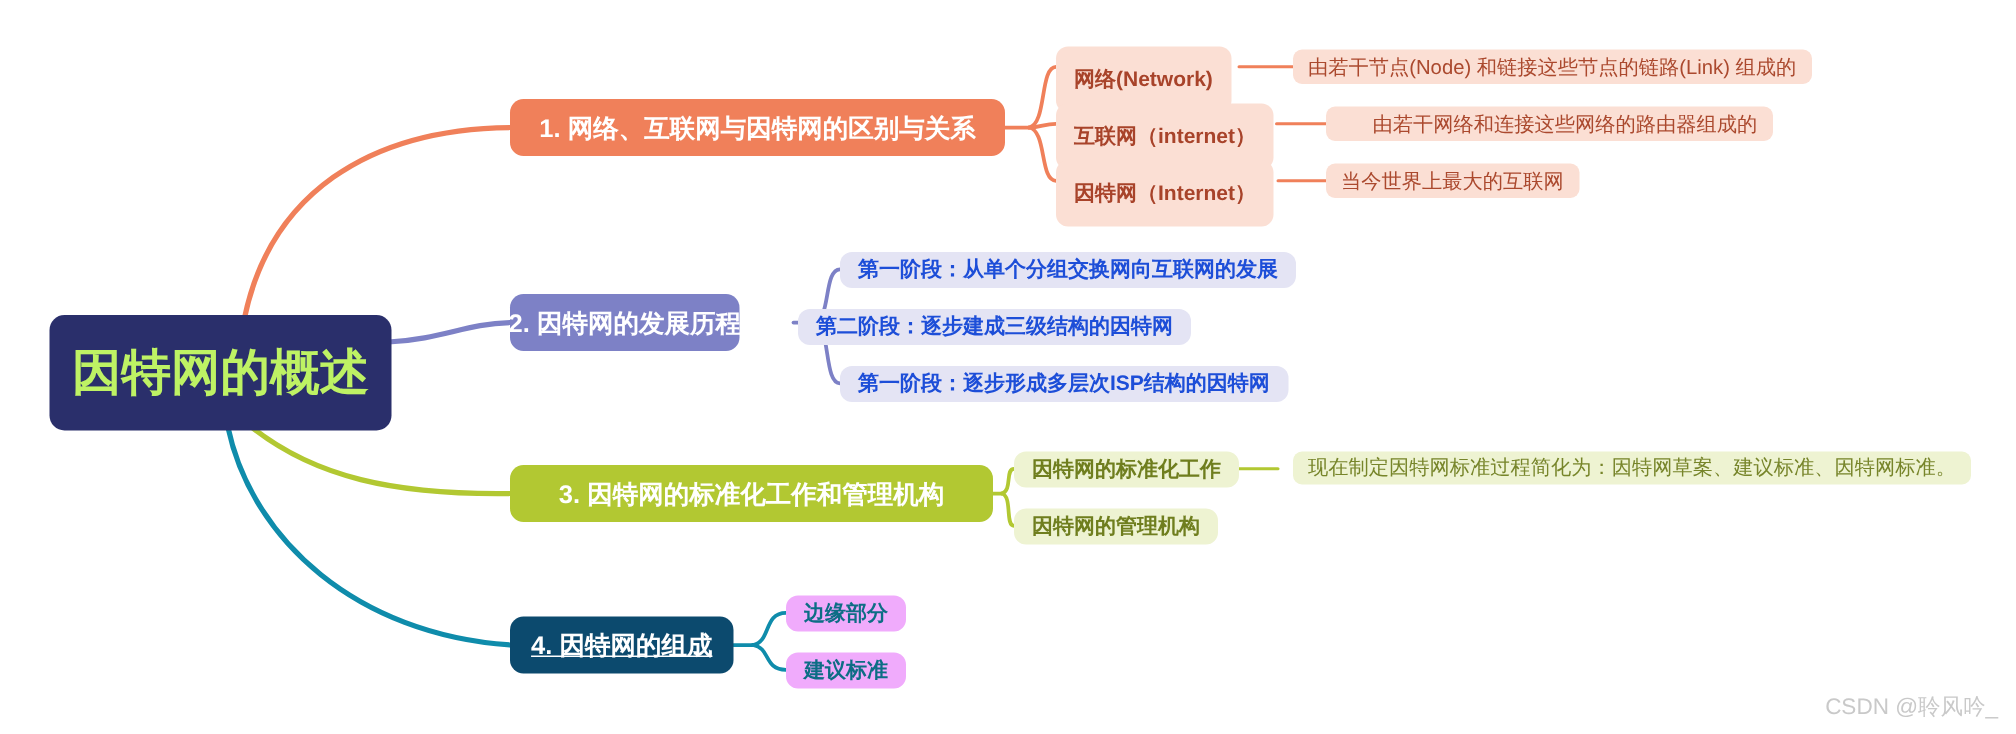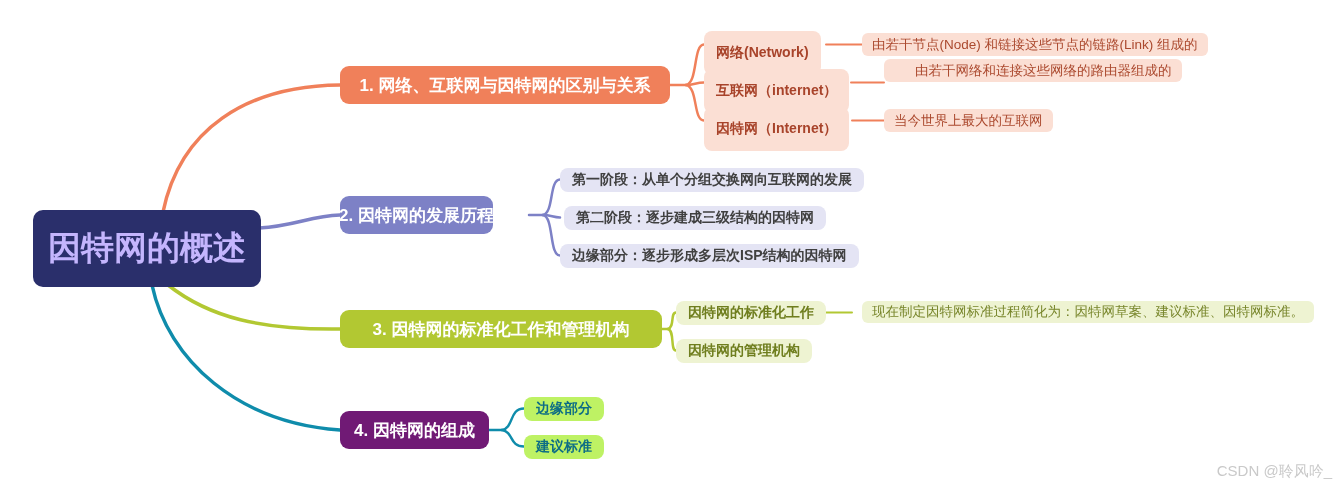--- a/index.html
+++ b/index.html
@@ -27,74 +27,74 @@
     align-items: center;
     justify-content: center;
     white-space: nowrap;
   }
 
   
   .root {
     left: 33px; top: 210px;
     width: 228px; height: 77px;
     background: #2a2f6b;
-    color: #c4b5fd;
+    color: #bef264;
     font-size: 33px;
     font-weight: 600;
     border-radius: 10px;
   }
 
   
   .branch {
     height: 38px;
     color: #ffffff;
     font-size: 17px;
     font-weight: bold;
     border-radius: 9px;
   }
   .branch-1 { left: 340px; top: 66px;  width: 330px; background: #f0805a; }
   .branch-2 { left: 340px; top: 196px; width: 153px; background: #7d81c6; }
   .branch-3 { left: 340px; top: 310px; width: 322px; background: #b2c832; }
-  .branch-4 { left: 340px; top: 411px; width: 149px; background: #701a75; }
+  .branch-4 { left: 340px; top: 411px; width: 149px; background: #0c4a6e; text-decoration: underline; }
 
   
   .sub {
     font-size: 14px;
     font-weight: bold;
     border-radius: 8px;
     padding: 0 12px;
   }
   .sub-o { background: #fbdfd4; color: #a8432a; height: 44px; }
-  .sub-p { background: #e4e4f4; color: #404040; height: 24px; }
+  .sub-p { background: #e4e4f4; color: #1d4ed8; height: 24px; }
   .sub-g { background: #eef3d2; color: #6f7e1e; height: 24px; }
-  .sub-t { background: #bef264; color: #0d6d85; height: 24px; }
+  .sub-t { background: #f0abfc; color: #0d6d85; height: 24px; }
 
   .sub-1-1 { left: 704px; top: 31px; }
   .sub-1-2 { left: 704px; top: 69px; }
   .sub-1-3 { left: 704px; top: 107px; padding-left: 12px; }
   .sub-2-1 { left: 560px; top: 168px; }
-  .sub-2-2 { left: 564px; top: 206px; text-align: center; }
+  .sub-2-2 { left: 532px; top: 206px; text-align: center; }
   .sub-2-3 { left: 560px; top: 244px; }
   .sub-3-1 { left: 676px; top: 301px; }
   .sub-3-2 { left: 676px; top: 339px; }
   .sub-4-1 { left: 524px; top: 397px; }
   .sub-4-2 { left: 524px; top: 435px; }
 
   
   .leaf {
     font-size: 13.5px;
     font-weight: normal;
     border-radius: 6px;
     padding: 0 10px;
     height: 23px;
   }
   .leaf-o { background: #fbdfd4; color: #ab492e; text-align: right; }
   .leaf-g { background: #eef3d2; color: #77852a; }
   .leaf-1-1 { left: 862px; top: 33px; }
-  .leaf-1-2 { left: 884px; top: 59px; padding-left: 31px; }
+  .leaf-1-2 { left: 884px; top: 71px; padding-left: 31px; }
   .leaf-1-3 { left: 884px; top: 109px; }
   .leaf-3-1 { left: 852px; top: 301px; height: 22px; margin-left: 10px; }
 
   .watermark {
     position: absolute;
     right: 12px;
     bottom: 8px;
     font-size: 15px;
     color: #c9c9c9;
   }
@@ -142,21 +142,21 @@
   <div class="node sub sub-o sub-1-1">网络(Network)</div>
   <div class="node sub sub-o sub-1-2">互联网（internet）</div>
   <div class="node sub sub-o sub-1-3">因特网（Internet）</div>
   <div class="node leaf leaf-o leaf-1-1">由若干节点(Node) 和链接这些节点的链路(Link) 组成的</div>
   <div class="node leaf leaf-o leaf-1-2">由若干网络和连接这些网络的路由器组成的</div>
   <div class="node leaf leaf-o leaf-1-3">当今世界上最大的互联网</div>
 
   <div class="node branch branch-2">2. 因特网的发展历程</div>
   <div class="node sub sub-p sub-2-1">第一阶段：从单个分组交换网向互联网的发展</div>
   <div class="node sub sub-p sub-2-2">第二阶段：逐步建成三级结构的因特网</div>
-  <div class="node sub sub-p sub-2-3">边缘部分：逐步形成多层次ISP结构的因特网</div>
+  <div class="node sub sub-p sub-2-3">第一阶段：逐步形成多层次ISP结构的因特网</div>
 
   <div class="node branch branch-3">3. 因特网的标准化工作和管理机构</div>
   <div class="node sub sub-g sub-3-1">因特网的标准化工作</div>
   <div class="node sub sub-g sub-3-2">因特网的管理机构</div>
   <div class="node leaf leaf-g leaf-3-1">现在制定因特网标准过程简化为：因特网草案、建议标准、因特网标准。</div>
 
   <div class="node branch branch-4">4. 因特网的组成</div>
   <div class="node sub sub-t sub-4-1">边缘部分</div>
   <div class="node sub sub-t sub-4-2">建议标准</div>
 

